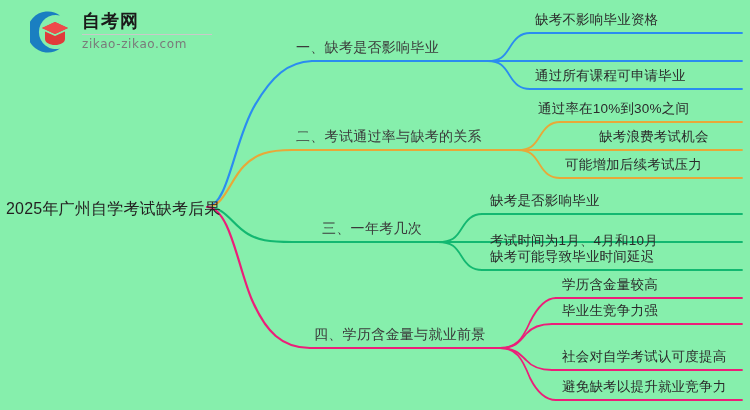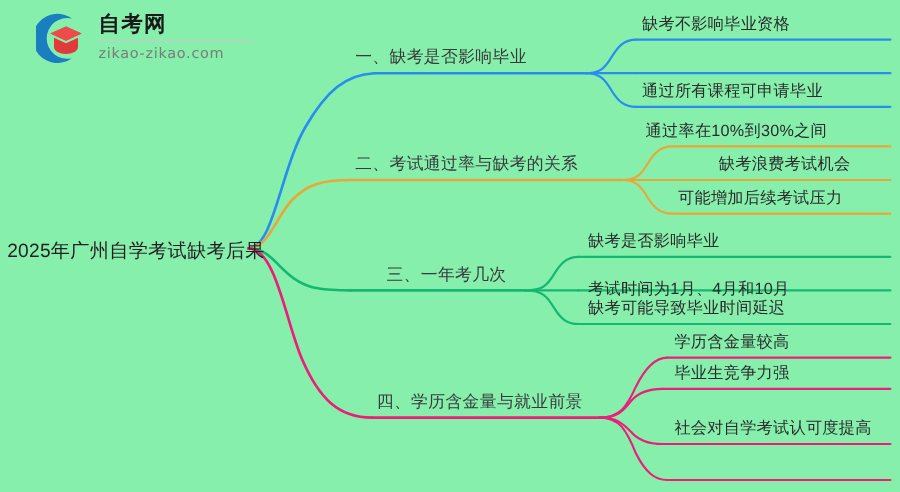--- a/index.html
+++ b/index.html
@@ -180,14 +180,15 @@
 
   <div class="node leaf-node" style="left:565px; top:156px;">可能增加后续考试压力</div>
   <div class="node leaf-node" style="left:490px; top:192px;">缺考是否影响毕业</div>
   <div class="node leaf-node" style="left:490px; top:220px;margin-top:12px;">考试时间为1月、4月和10月</div>
   <div class="node branch-node" style="left:314px; top:326px;">四、学历含金量与就业前景</div>
 
   <div class="node leaf-node" style="left:490px; top:248px;">缺考可能导致毕业时间延迟</div>
   <div class="node leaf-node" style="left:562px; top:276px;text-align:right;">学历含金量较高</div>
   <div class="node leaf-node" style="left:562px; top:302px;">毕业生竞争力强</div>
   <div class="node leaf-node" style="left:562px; top:348px;">社会对自学考试认可度提高</div>
+  <div class="node leaf-node" style="left:562px; top:378px;">避免缺考以提升就业竞争力</div>
 
 </div>
 
 </body></html>

